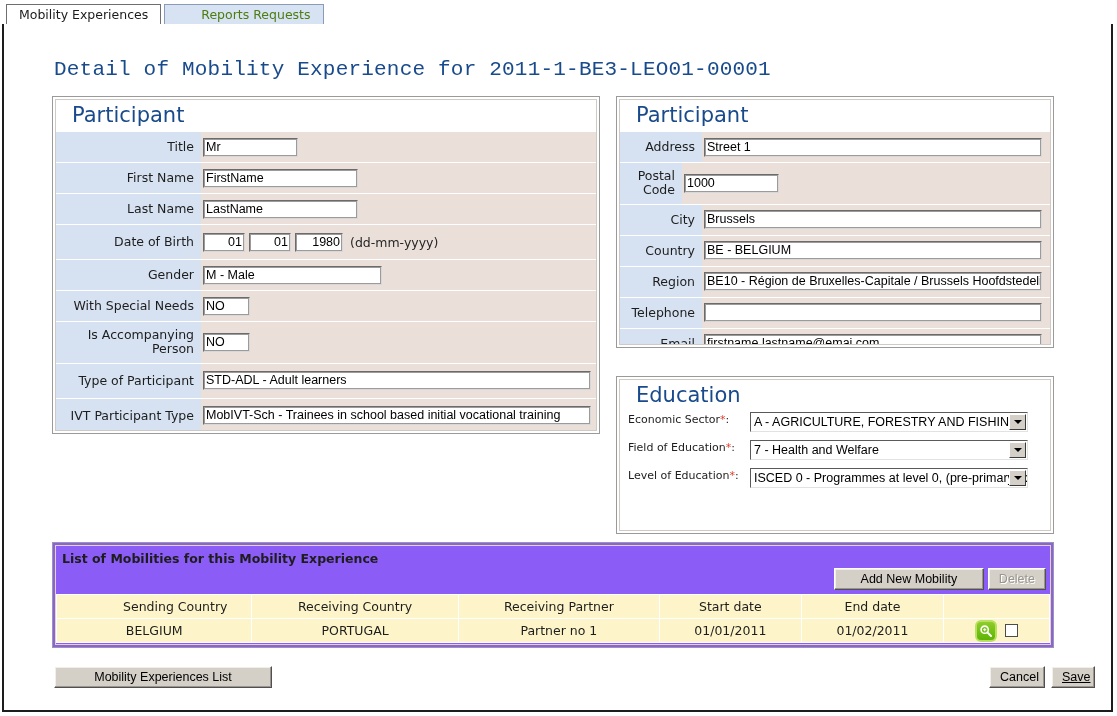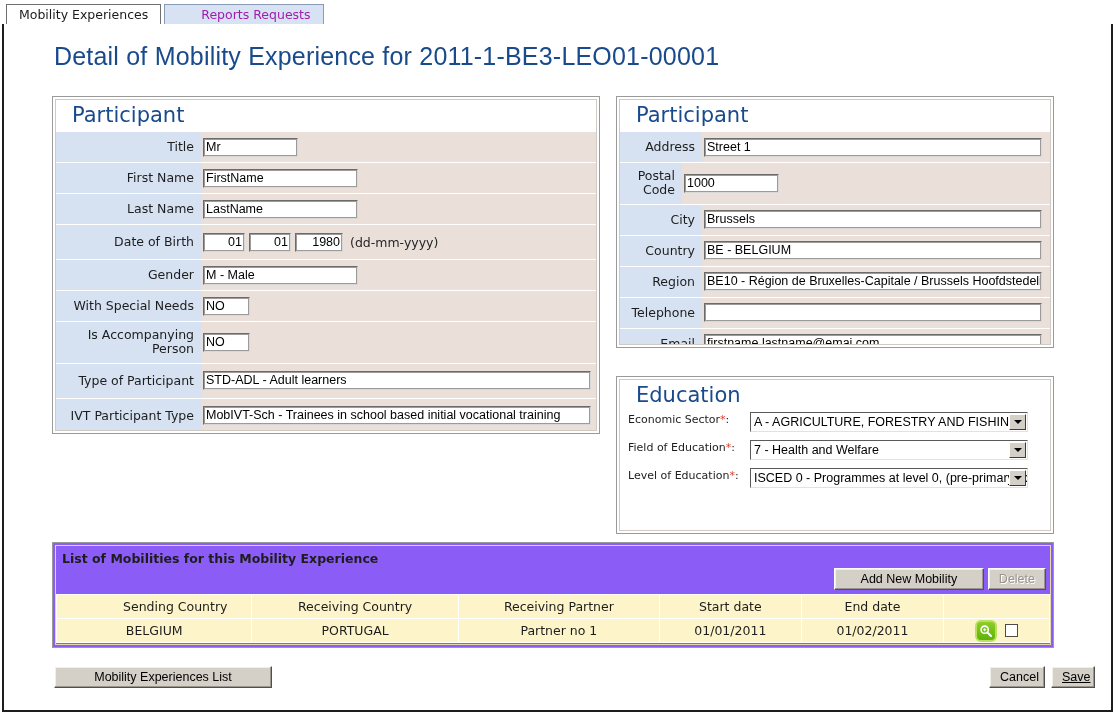--- a/index.html
+++ b/index.html
@@ -41,43 +41,43 @@
   }
   .tab.active {
     background: #ffffff;
     color: #1b1b1b;
     border-color: #6f6f6f;
     position: relative;
     z-index: 4;
   }
   .tab.inactive {
     background: #d7e3f2;
-    color: #a21caf;
+    color: #4d7c0f;
     padding-left: 36px;
   }
 
   
   .page-frame {
     position: absolute;
     left: 2px;
     top: 22px;
     width: 1111px;
     height: 690px;
     border: 2px solid #1d1d1d;
     background: #ffffff;
     box-sizing: border-box;
   }
 
   .page-title {
     position: absolute;
     left: 50px;
-    top: 18px;
-    font-size: 25px;
+    top: 34px;
+    font-size: 21px;
     color: #184a8c;
-    font-family: Liberation Sans, sans-serif;
+    font-family: Liberation Mono, monospace;
     letter-spacing: 0.2px;
     white-space: nowrap;
   }
 
   
   .panel {
     position: absolute;
     border: 1px solid #9a9a9a;
     background: #ffffff;
     box-sizing: border-box;
@@ -363,21 +363,21 @@
           <div class="tin right" style="width:42px; margin-right:4px;">01</div>
           <div class="tin right" style="width:42px; margin-right:4px;">01</div>
           <div class="tin right" style="width:48px;">1980</div>
           <span class="hint">(dd-mm-yyyy)</span>
         </div>
       </div>
 
       <div class="frow">
         <div class="flabel" style="width:145px;">Gender</div>
         <div class="ffield">
-          <div class="tin" style="width:155px;">M - Male</div>
+          <div class="tin" style="width:179px;">M - Male</div>
         </div>
       </div>
 
       <div class="frow">
         <div class="flabel" style="width:145px;">With Special Needs</div>
         <div class="ffield">
           <div class="tin" style="width:47px;">NO</div>
         </div>
       </div>
 

